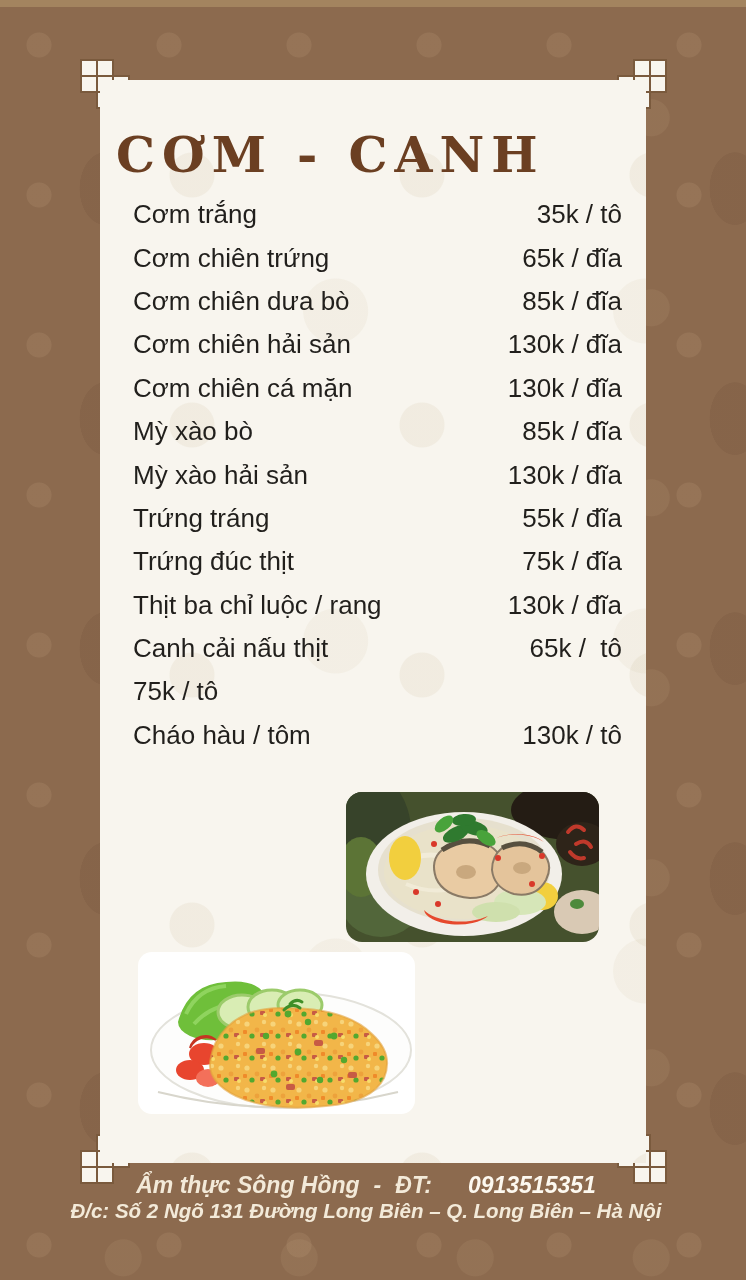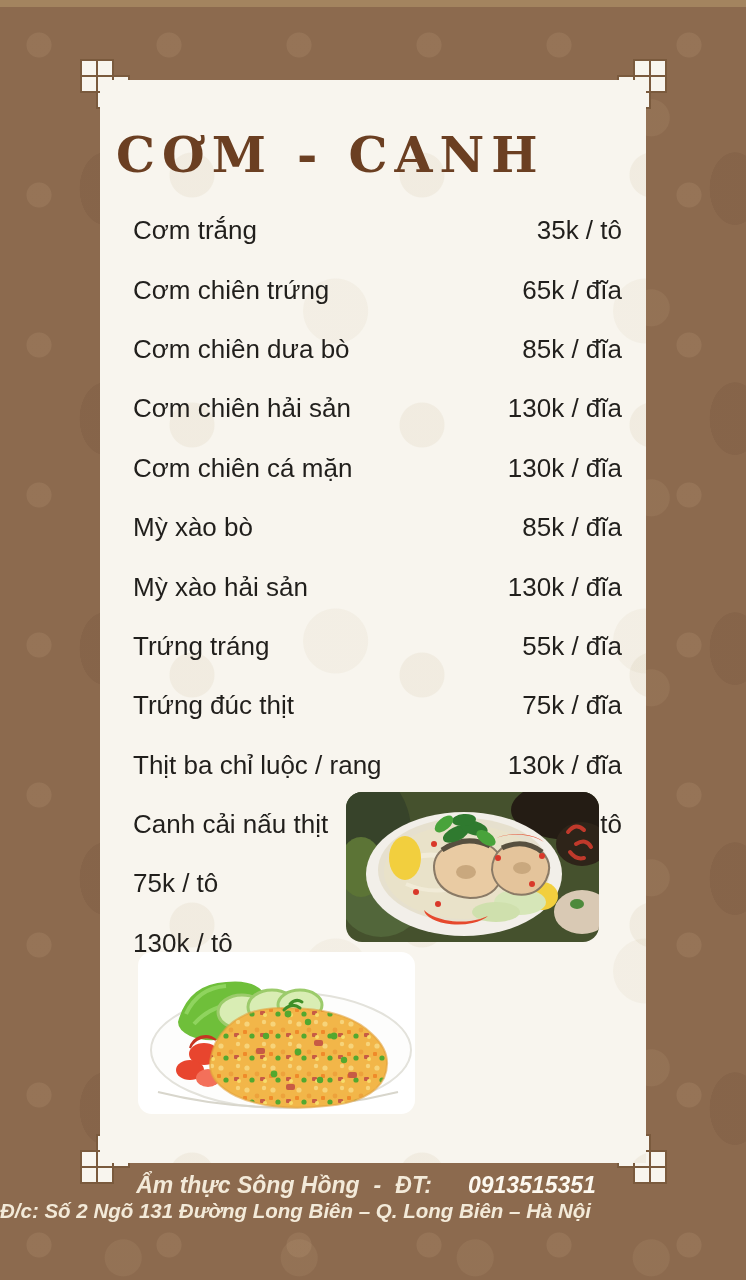--- a/index.html
+++ b/index.html
@@ -43,30 +43,29 @@
   }
   .menu-list{
     position:absolute;left:33px;top:113px;width:489px;
     display:flex;flex-direction:column;
   }
   .menu-row{
     display:flex;justify-content:space-between;align-items:center;
     height:43.4px;
     font-size:26px;
     color:#211f1c;
-    margin-top:16px;
   }
   .item-name{white-space:pre;}
   .item-price{white-space:pre;text-align:right;}
   .photo{position:absolute;display:block;}
   .photo-soup{left:246px;top:712px;width:253px;height:150px;}
   .photo-rice{left:38px;top:872px;width:277px;height:162px;}
   .footer{
     position:absolute;left:0;top:1172px;width:732px;
-    text-align:left;
+    text-align:center;
     color:#f3ead9;
     font-style:italic;
     font-weight:bold;
   }
   .footer-line1{font-size:23px;display:flex;justify-content:center;gap:14px;align-items:baseline;}
   .footer-line1 .phone{color:#fdf9f0;margin-left:22px;}
   .footer-line2{font-size:20.5px;}
 </style>
 </head>
 <body>
@@ -142,20 +141,21 @@
         <span class="item-price">130k / đĩa</span>
       </div>
         <div class="menu-row">
         <span class="item-name">Canh cải nấu thịt</span>
         <span class="item-price">65k /  tô</span>
       </div>
         <div class="menu-row">
         <span class="item-price">75k / tô</span>
       </div>
         <div class="menu-row">
+        <span class="item-name">Cháo hàu / tôm</span>
         <span class="item-price">130k / tô</span>
       </div>
       </div>
 
     <svg class="photo photo-soup" role="img" viewBox="0 0 253 150" xmlns="http://www.w3.org/2000/svg" aria-label="Canh cá - bowl of fish soup with tomato, pineapple and basil">
       <defs>
         <clipPath id="soupClip">
             <rect x="0" y="0" width="253" height="150" rx="16"></rect>
           </clipPath>
       </defs>

